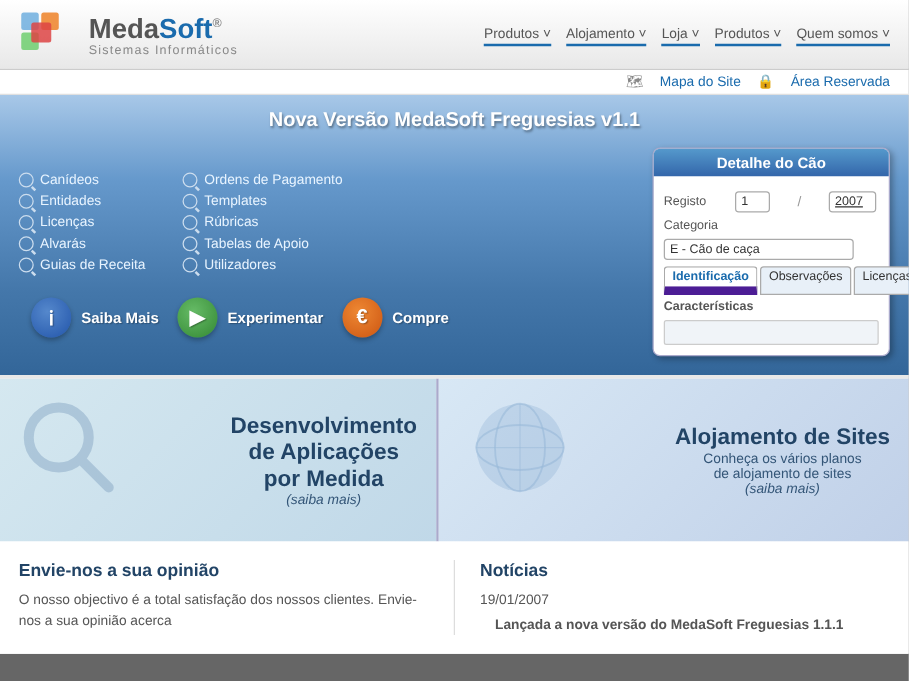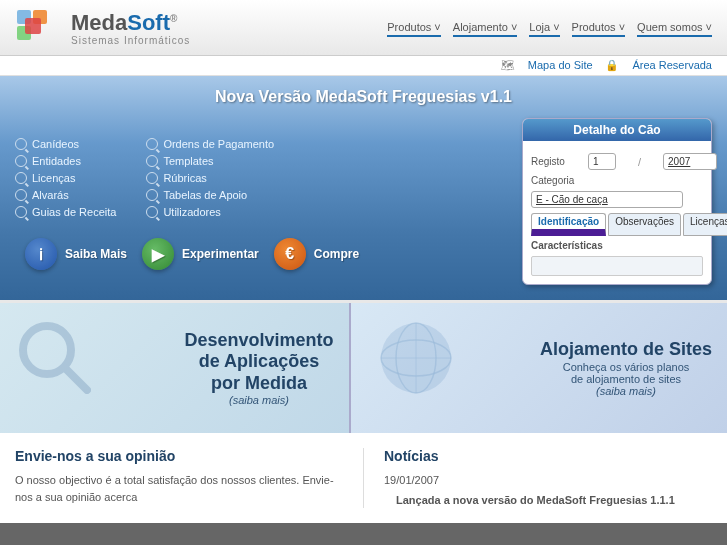--- a/index.html
+++ b/index.html
@@ -162,21 +162,21 @@
     }
     .card-input {
       border: 1px solid #aaa;
       border-radius: 3px;
       padding: 2px 4px;
       font-size: 10px;
       background: #fff;
       color: #333;
     }
     .card-input.small { width: 28px; }
-    .card-input.medium { width: 54px; text-decoration: underline; }
+    .card-input.medium { width: 38px; text-decoration: underline; }
     .card-input.name { width: 55px; }
     .card-input.full { width: 100%; }
     .card-divider {
       color: #999;
       font-size: 11px;
     }
     .card-tabs {
       display: flex;
       gap: 2px;
       margin: 4px 0;
@@ -443,21 +443,21 @@
           <span class="card-divider">/</span>
           <input class="card-input medium" value="2007" readonly="" style="">
           <span class="card-label" style="margin-left:4px;">Nome</span>
           <input class="card-input name" value="Bobi" readonly="" style="">
         </div>
 
         <div class="card-row">
           <span class="card-label">Categoria</span>
         </div>
         <div class="card-row">
-          <input class="card-input full" style="width: 152px; text-decoration: underline;" value="E - Cão de caça" readonly="">
+          <input class="card-input full" style="width: 152px;" value="E - Cão de caça" readonly="">
         </div>
 
         <div class="card-tabs">
           <div class="card-tab active">Identificação</div>
           <div class="card-tab">Observações</div>
           <div class="card-tab">Licenças</div>
         </div>
 
         <div class="card-row">
           <span style="font-size:10px;color:#555;font-weight:bold;">Características</span>

